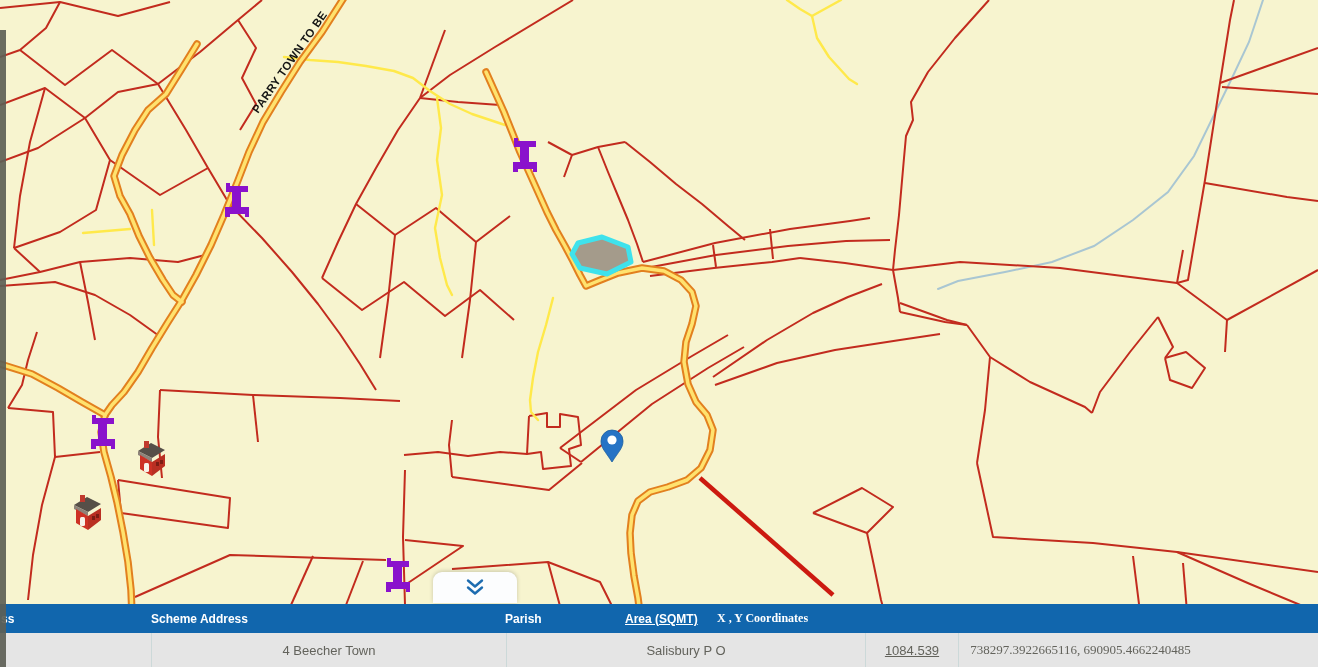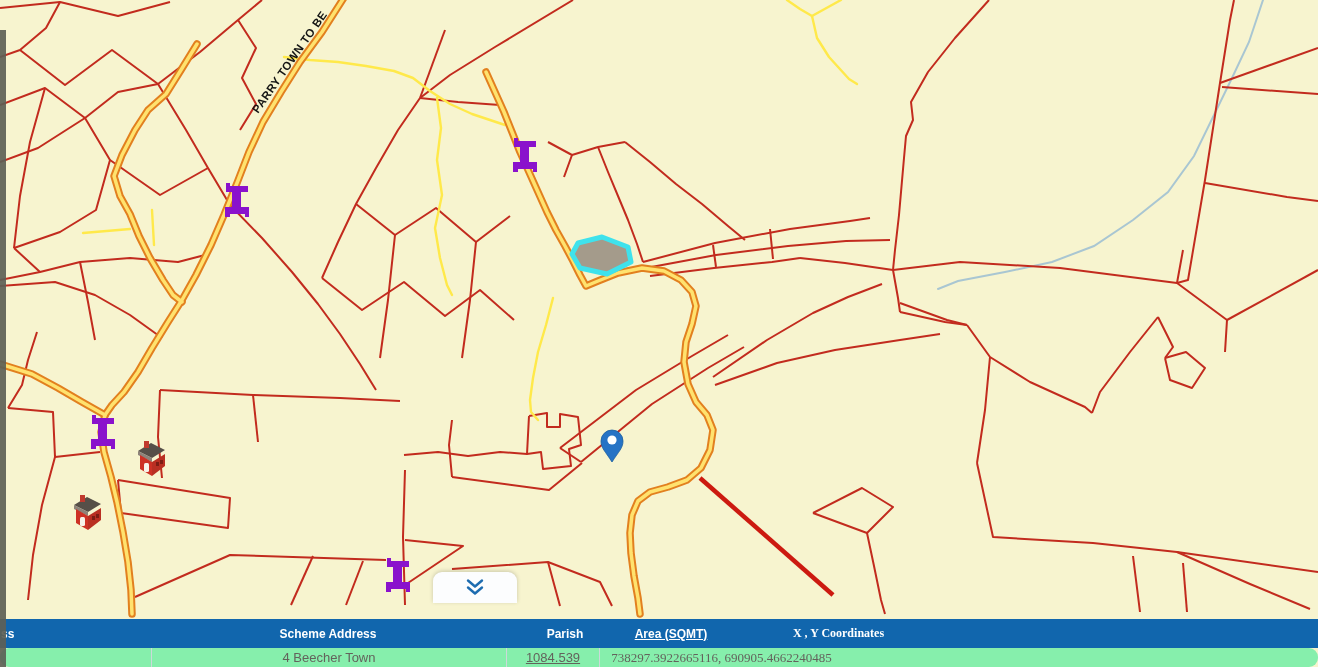--- a/index.html
+++ b/index.html
@@ -13,22 +13,22 @@
     background:#5d5f56;opacity:.92;z-index:25;
   }
   .collapse-tab{
     position:absolute;left:433px;top:572px;width:84px;height:31px;
     background:#fcfdfe;border-radius:9px 9px 0 0;z-index:21;
     display:flex;align-items:center;justify-content:center;
     box-shadow:0 -1px 4px rgba(0,0,0,.18);cursor:pointer;
   }
   .results{position:absolute;left:0;bottom:0;width:1318px;z-index:20;}
   .thead{display:flex;height:29px;align-items:center;background:#1166ad;}
-  .th{color:#ffffff;font-size:12px;font-weight:bold;text-align:center;white-space:nowrap;overflow:hidden;}
-  .trow{display:flex;height:19px;background:#86efac;border-radius:9px;}
+  .th{color:#ffffff;font-size:12px;font-weight:bold;white-space:nowrap;overflow:hidden;}
+  .trow{display:flex;height:34px;background:#e5e5e5;}
   .td{
     display:flex;align-items:center;justify-content:center;
     font-size:13px;color:#63635c;border-right:1px solid #ccd9d9;
     white-space:nowrap;overflow:hidden;
   }
   .td:last-child{border-right:none;}
   .c0{width:151px;flex:none;}
   .c1{width:354px;flex:none;}
   .c2{width:358px;flex:none;}
   .c3{width:120px;flex:none;}
@@ -213,18 +213,19 @@
     <div class="thead">
       <div class="th c0">ss</div>
       <div class="th c1">Scheme Address</div>
       <div class="th c3">Parish</div>
       <div class="th c4">Area (SQMT)</div>
       <div class="th c5">X , Y Coordinates</div>
     </div>
     <div class="trow">
       <div class="td c0"></div>
       <div class="td c1">4 Beecher Town</div>
+      <div class="td c2">Salisbury P O</div>
       <div class="td c4">1084.539</div>
       <div class="td c5">738297.3922665116, 690905.4662240485</div>
     </div>
   </div>
 
 </div>
 
 </body></html>

